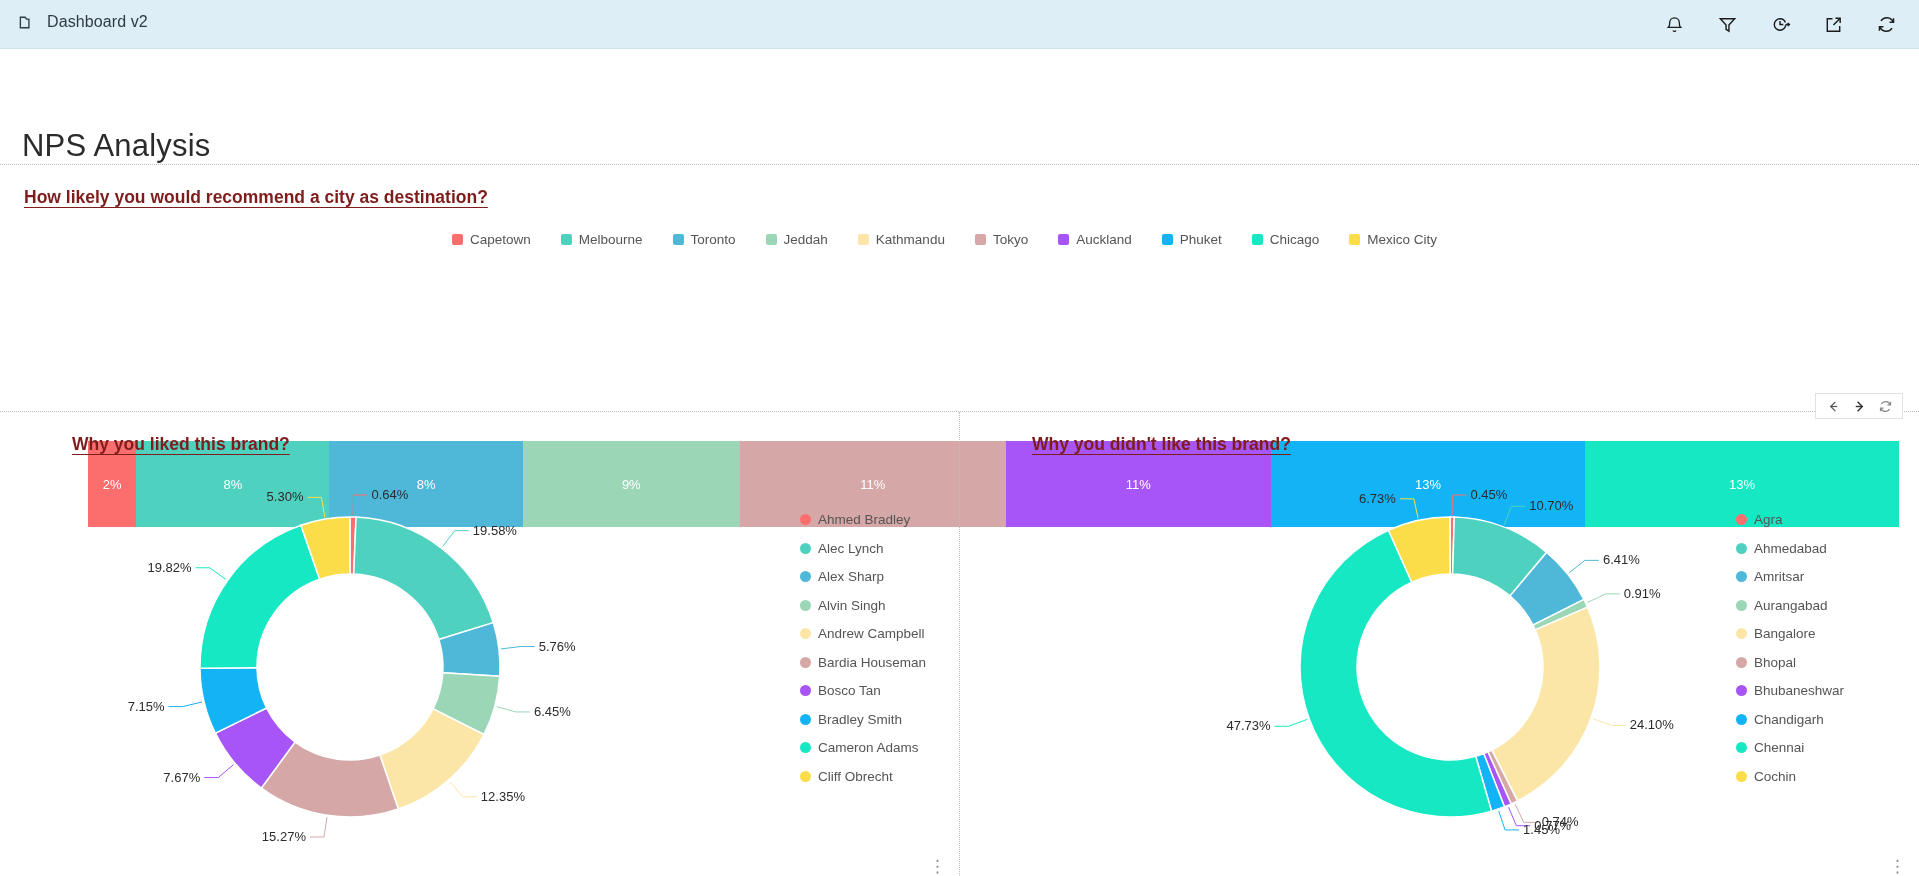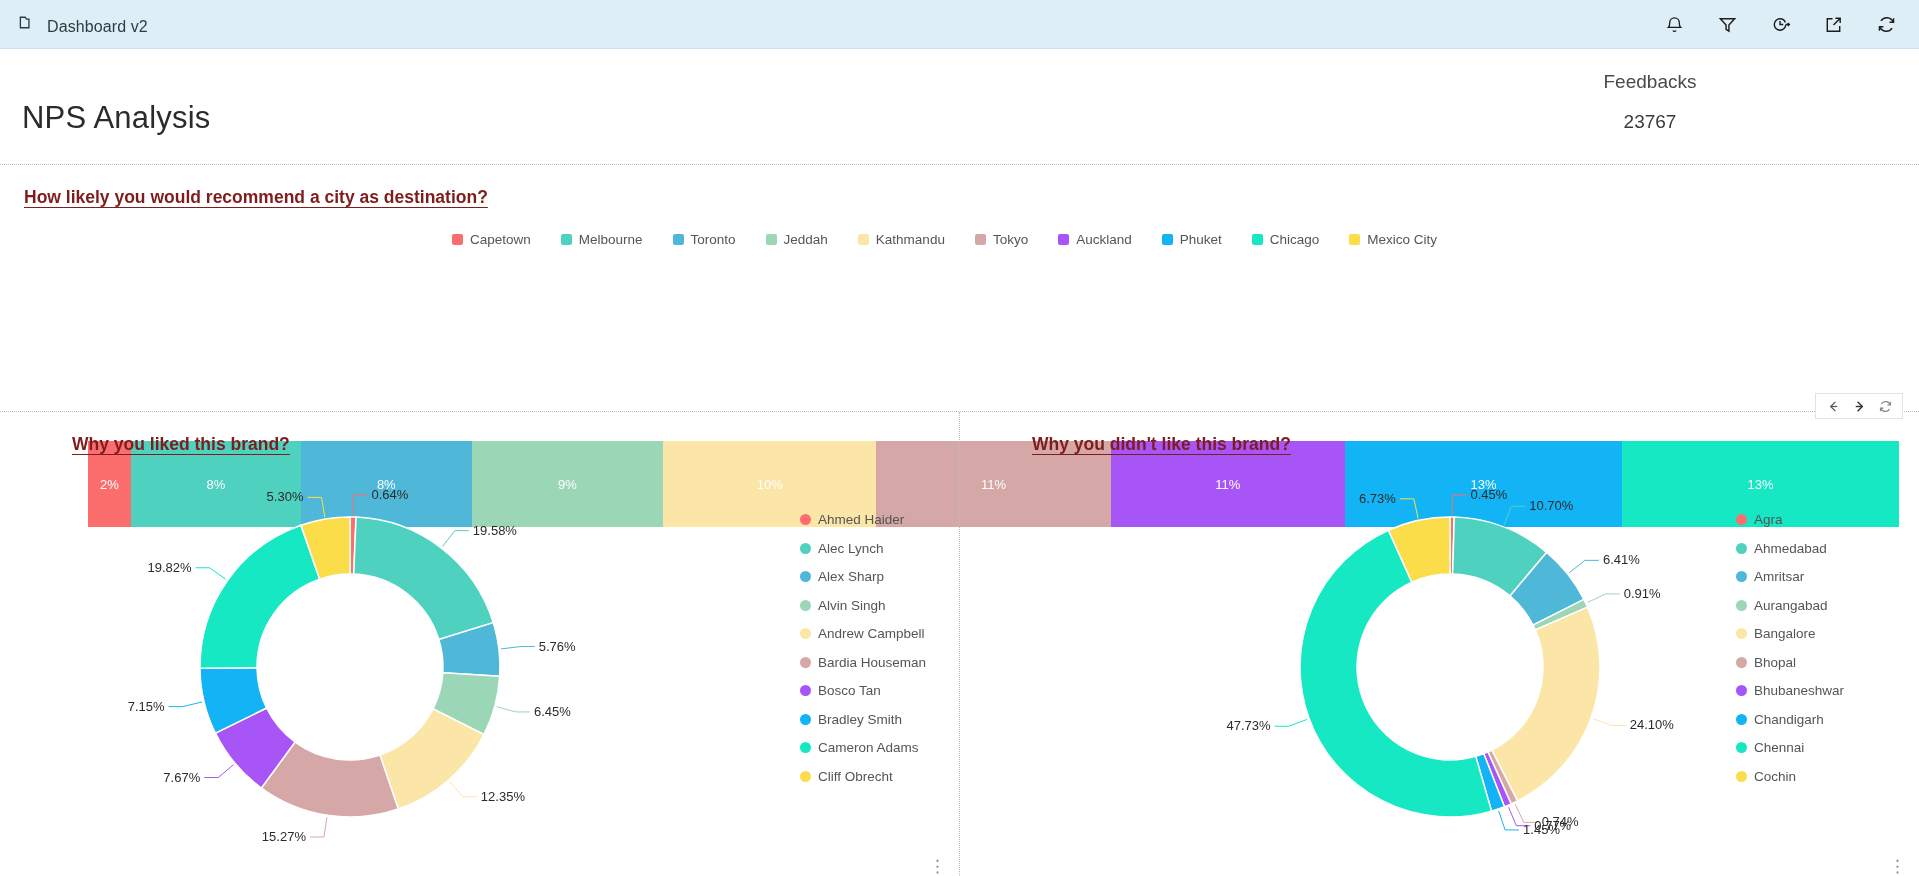--- a/index.html
+++ b/index.html
@@ -13,30 +13,30 @@
 
   
   .appbar {
     height: 49px;
     background: #ddeef6;
     display: flex;
     align-items: center;
     padding: 0 22px 0 18px;
     border-bottom: 1px solid #cfe3ee;
   }
-  .appbar-left { display: flex; align-items: flex-end; gap: 10px; }
+  .appbar-left { display: flex; align-items: flex-start; gap: 10px; }
   .appbar-title { font-size: 16px; color: #2f3b43; letter-spacing: .1px; }
   .appbar-icons { margin-left: auto; display: flex; align-items: center; gap: 32px; }
   .appbar-icons svg { display: block; }
 
   
   .titlerow {
     height: 116px;
     display: flex;
-    align-items: center;
+    align-items: flex-end;
     padding-top: 22px;
     border-bottom: 1px dotted #bdbdbd;
     position: relative;
   }
   .page-title {
     font-size: 31px;
     font-weight: 400;
     color: #2b2b2b;
     margin-left: 22px;
     letter-spacing: .2px;
@@ -155,24 +155,20 @@
         <path d="M18.4 4.4v4.2h-4.2M3.6 17.6v-4.2h4.2"></path>
       </svg>
     </span>
   </div>
 </div>
 
 <div class="titlerow">
   <div class="page-title">NPS Analysis</div>
 
 
-  <div class="kpi" id="kpi-feedbacks">
-    <div class="kpi-label">Feedbacks</div>
-    <div class="kpi-value">23767</div>
-  </div>
 </div>
 
 <div class="panel-bar">
   <div class="panel-head">How likely you would recommend a city as destination?</div>
 
   <div class="legend-row" id="bar-legend">
       <div class="legend-item">
         <span class="legend-swatch-sq" style="background: rgb(252, 110, 110);"></span>
         <span>Capetown</span>
       </div>
@@ -240,23 +236,20 @@
         <span>2%</span>
       </div>
       <div class="seg" style="flex: 8 0 0px; background: rgb(79, 209, 192);">
         <span>8%</span>
       </div>
       <div class="seg" style="flex: 8 0 0px; background: rgb(79, 184, 216);">
         <span>8%</span>
       </div>
       <div class="seg" style="flex: 9 0 0px; background: rgb(155, 215, 182);">
         <span>9%</span>
-      </div>
-      <div class="seg" style="flex: 10 0 0px; background: rgb(251, 230, 168);">
-        <span>10%</span>
       </div>
       <div class="seg" style="flex: 11 0 0px; background: rgb(214, 167, 167);">
         <span>11%</span>
       </div>
       <div class="seg" style="flex: 11 0 0px; background: rgb(168, 85, 247);">
         <span>11%</span>
       </div>
       <div class="seg" style="flex: 13 0 0px; background: rgb(18, 180, 245);">
         <span>13%</span>
       </div>
@@ -304,21 +297,21 @@
           <path d="M225.85291487556435 117.29879558919313 L209.51777209603335 105.75916342987644 L195.51777209603335 105.75916342987644" fill="none" stroke="#16e8c3" stroke-width="1"></path>
           <text class="slice-label" x="191.51777209603335" y="109.75916342987644" text-anchor="end">19.82%</text>
           <path d="M300.9620743917233 63.24217181390961 A150 150 0 0 1 350 55 L350 112 A93 93 0 0 0 319.59648612286844 117.11014652462396 Z" fill="#fbdd4a" stroke="#ffffff" stroke-width="1.5"></path>
           <path d="M324.80561321851184 55.10255881201715 L321.49056232621075 35.37921128728257 L307.49056232621075 35.37921128728257" fill="none" stroke="#fbdd4a" stroke-width="1"></path>
           <text class="slice-label" x="303.49056232621075" y="39.37921128728257" text-anchor="end">5.30%</text>
         </svg>
     </div>
     <div class="legend-col" id="legend-0" style="left:800px;">
         <div class="legend-item">
           <span class="legend-dot" style="background: rgb(252, 110, 110);"></span>
-          <span>Ahmed Haider</span>
+          <span>Ahmed Bradley</span>
         </div>
         <div class="legend-item">
           <span class="legend-dot" style="background: rgb(79, 209, 192);"></span>
           <span>Alec Lynch</span>
         </div>
         <div class="legend-item">
           <span class="legend-dot" style="background: rgb(79, 184, 216);"></span>
           <span>Alex Sharp</span>
         </div>
         <div class="legend-item">

